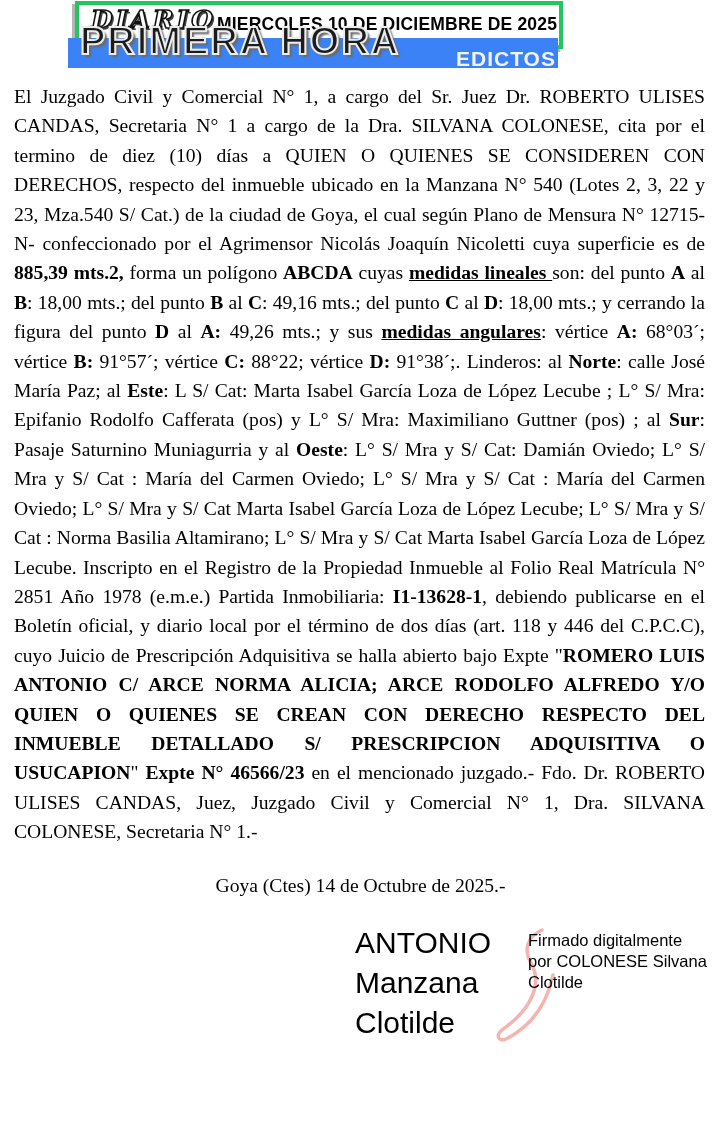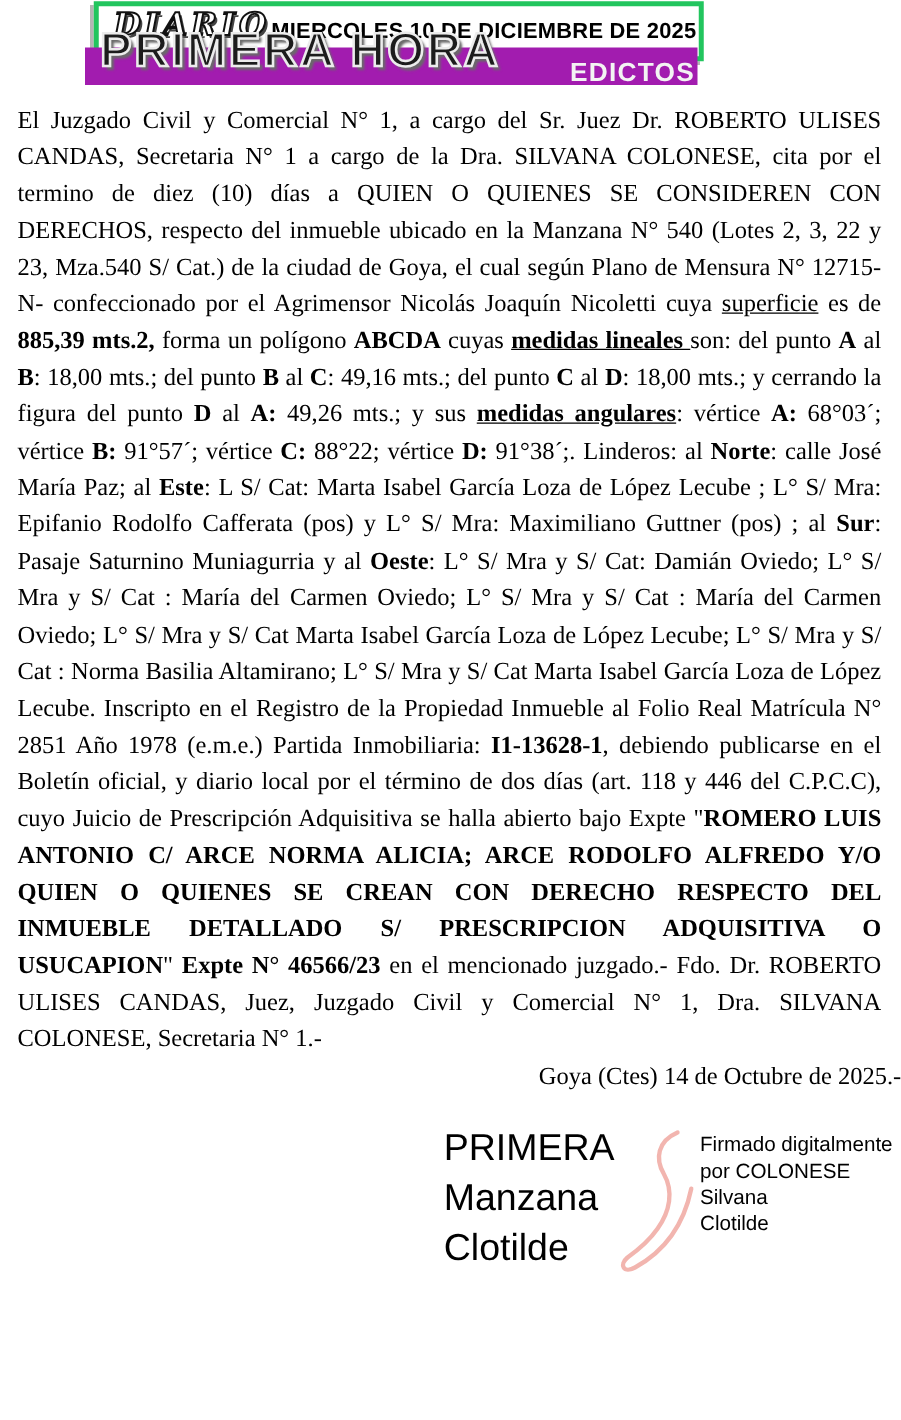--- a/index.html
+++ b/index.html
@@ -9,45 +9,45 @@
   
   .masthead{position:relative;height:68px;}
   .mast-box{position:absolute;left:75px;top:1px;width:480px;height:40px;background:#fff;
             border:4px solid #22c55e;box-shadow:-3px 3px 0 rgba(120,120,120,.55);}
   .diario{position:absolute;left:12px;top:2px;font-family:"DejaVu Serif",serif;
           font-weight:bold;font-style:italic;font-size:25px;line-height:1;
           color:#fff;-webkit-text-stroke:1.6px #111;letter-spacing:3px;
           text-shadow:2px 2px 0 #444;}
   .date-banner{position:absolute;left:138px;top:9px;font-family:"Liberation Sans",sans-serif;
                font-weight:bold;font-size:17.5px;letter-spacing:.2px;color:#000;white-space:nowrap;}
-  .mast-band{position:absolute;left:68px;top:38px;width:490px;height:30px;background:#a21caf;
+  .mast-band{position:absolute;left:68px;top:38px;width:490px;height:30px;background:#3b82f6;
              overflow:hidden;}
   .primera-hora{position:absolute;left:80px;top:22px;z-index:2;font-family:Liberation Sans, sans-serif;
                 font-weight:bold;font-size:38px;line-height:1;color:#1c1c1c;
                 -webkit-text-stroke:2px #ececec;letter-spacing:2px;white-space:nowrap;
                 text-shadow:3px 3px 2px #6a6a6a;}
   .edictos{position:absolute;left:388px;top:9px;font-family:"Liberation Sans",sans-serif;
            font-weight:bold;font-size:21px;color:#f3f3f3;letter-spacing:1px;}
 
   
   .edict-body{margin:14px 16px 0 14px;font-size:19.6px;line-height:29.4px;
               text-align:justify;}
   .edict-body .b{font-weight:bold;font-family:Liberation Serif, serif;}
-  .edict-body .u{text-decoration:underline;}
+  .edict-body .u{}
   .edict-body .bu{font-weight:bold;text-decoration:underline;}
 
-  .dateline{margin-top:4px;text-align:right;font-size:19.6px;}
+  .dateline{margin-top:28px;text-align:center;font-size:19.6px;}
 
   
   .sig-row{position:relative;height:165px;margin-top:26px;}
   .sig-name{position:absolute;left:355px;top:0;font-family:"Liberation Sans",sans-serif;
             font-size:30px;line-height:40px;color:#000;}
   .sig-flourish{position:absolute;left:490px;top:4px;width:72px;height:120px;z-index:1;}
   .sig-details{position:absolute;left:528px;top:7px;z-index:2;
-               font-family:"Liberation Sans",sans-serif;font-size:16.5px;line-height:21px;color:#000;margin-left:32px;}
+               font-family:"Liberation Sans",sans-serif;font-size:16.5px;line-height:21px;color:#000;}
 </style>
 </head>
 <body>
 
 <div class="page">
 
   <div class="masthead">
     <div class="mast-box">
       <span class="diario">DIARIO</span>
       <span class="date-banner">MIERCOLES 10 DE DICIEMBRE DE 2025</span>
@@ -57,21 +57,21 @@
     </div>
     <span class="primera-hora">PRIMERA HORA</span>
   </div>
 
   <p class="edict-body"><span>El Juzgado Civil y Comercial N° 1, a cargo del Sr. Juez Dr. ROBERTO ULISES CANDAS, Secretaria N° 1 a cargo de la Dra. SILVANA COLONESE, cita por el termino de diez (10) días a QUIEN O QUIENES SE CONSIDEREN CON DERECHOS, respecto del inmueble ubicado en la Manzana N° 540 (Lotes 2, 3, 22 y 23, Mza.540 S/ Cat.) de la ciudad de Goya,  el cual según Plano de Mensura N° 12715-N- confeccionado por el Agrimensor Nicolás Joaquín Nicoletti cuya </span><span class="u">superficie</span><span> es de </span><span class="b">885,39 mts.2,</span><span> forma un polígono </span><span class="b">ABCDA</span><span> cuyas </span><span class="bu">medidas lineales </span><span>son: del punto </span><span class="b">A</span><span> al </span><span class="b">B</span><span>: 18,00 mts.; del punto </span><span class="b">B</span><span> al </span><span class="b">C</span><span>: 49,16 mts.; del punto </span><span class="b">C</span><span> al </span><span class="b">D</span><span>: 18,00 mts.; y cerrando la figura del punto </span><span class="b">D</span><span> al </span><span class="b">A:</span><span> 49,26 mts.; y sus </span><span class="bu">medidas angulares</span><span>: vértice </span><span class="b">A:</span><span> 68°03´; vértice </span><span class="b">B:</span><span> 91°57´; vértice </span><span class="b">C:</span><span> 88°22; vértice </span><span class="b">D:</span><span> 91°38´;. Linderos: al </span><span class="b">Norte</span><span>: calle José María Paz; al </span><span class="b">Este</span><span>: L S/ Cat: Marta Isabel García Loza de López Lecube ; L° S/ Mra: Epifanio Rodolfo Cafferata (pos) y L° S/ Mra: Maximiliano Guttner (pos) ; al </span><span class="b">Sur</span><span>: Pasaje Saturnino Muniagurria y al </span><span class="b">Oeste</span><span>: L° S/ Mra y S/ Cat: Damián Oviedo; L° S/ Mra y S/ Cat : María del Carmen Oviedo; L° S/ Mra y S/ Cat : María del Carmen Oviedo; L° S/ Mra y S/ Cat Marta Isabel García Loza de López Lecube; L° S/ Mra y S/ Cat : Norma Basilia Altamirano; L° S/ Mra y S/ Cat Marta Isabel García Loza de López Lecube. Inscripto en el Registro de la Propiedad Inmueble al Folio Real Matrícula N° 2851 Año 1978 (e.m.e.) Partida Inmobiliaria: </span><span class="b">I1-13628-1</span><span>, debiendo publicarse en el Boletín oficial, y diario local por el término de dos días (art. 118 y 446 del C.P.C.C), cuyo Juicio de Prescripción Adquisitiva se halla abierto bajo Expte "</span><span class="b">ROMERO LUIS ANTONIO C/ ARCE NORMA ALICIA; ARCE RODOLFO ALFREDO Y/O QUIEN O QUIENES SE CREAN CON DERECHO RESPECTO DEL INMUEBLE DETALLADO  S/ PRESCRIPCION ADQUISITIVA O USUCAPION</span><span>" </span><span class="b">Expte N° 46566/23</span><span> en el mencionado juzgado.- Fdo. Dr. ROBERTO ULISES CANDAS, Juez, Juzgado Civil y Comercial N° 1, Dra. SILVANA COLONESE, Secretaria N° 1.-</span></p>
 
   <div class="dateline">Goya (Ctes) 14 de Octubre de 2025.-</div>
 
   <div class="sig-row">
     <div class="sig-name">
-      <div>PRIMERA</div>
+      <div>ANTONIO</div>
       <div>Manzana</div>
       <div>Clotilde</div>
     </div>
     <svg class="sig-flourish" viewBox="0 0 72 120" fill="none" xmlns="http://www.w3.org/2000/svg">
       <path d="M52,3 C36,10 34,24 41,36 C49,50 46,66 36,80 C29,90 19,98 12,103 C5,109 9,116 18,111 C38,100 56,82 63,48" stroke-width="3.5" stroke-linecap="round" fill="none" opacity="0.85" stroke="#f0a8a1"></path>
     </svg>
     <div class="sig-details">
       <div>Firmado digitalmente</div>
       <div>por COLONESE Silvana</div>
       <div>Clotilde</div>

